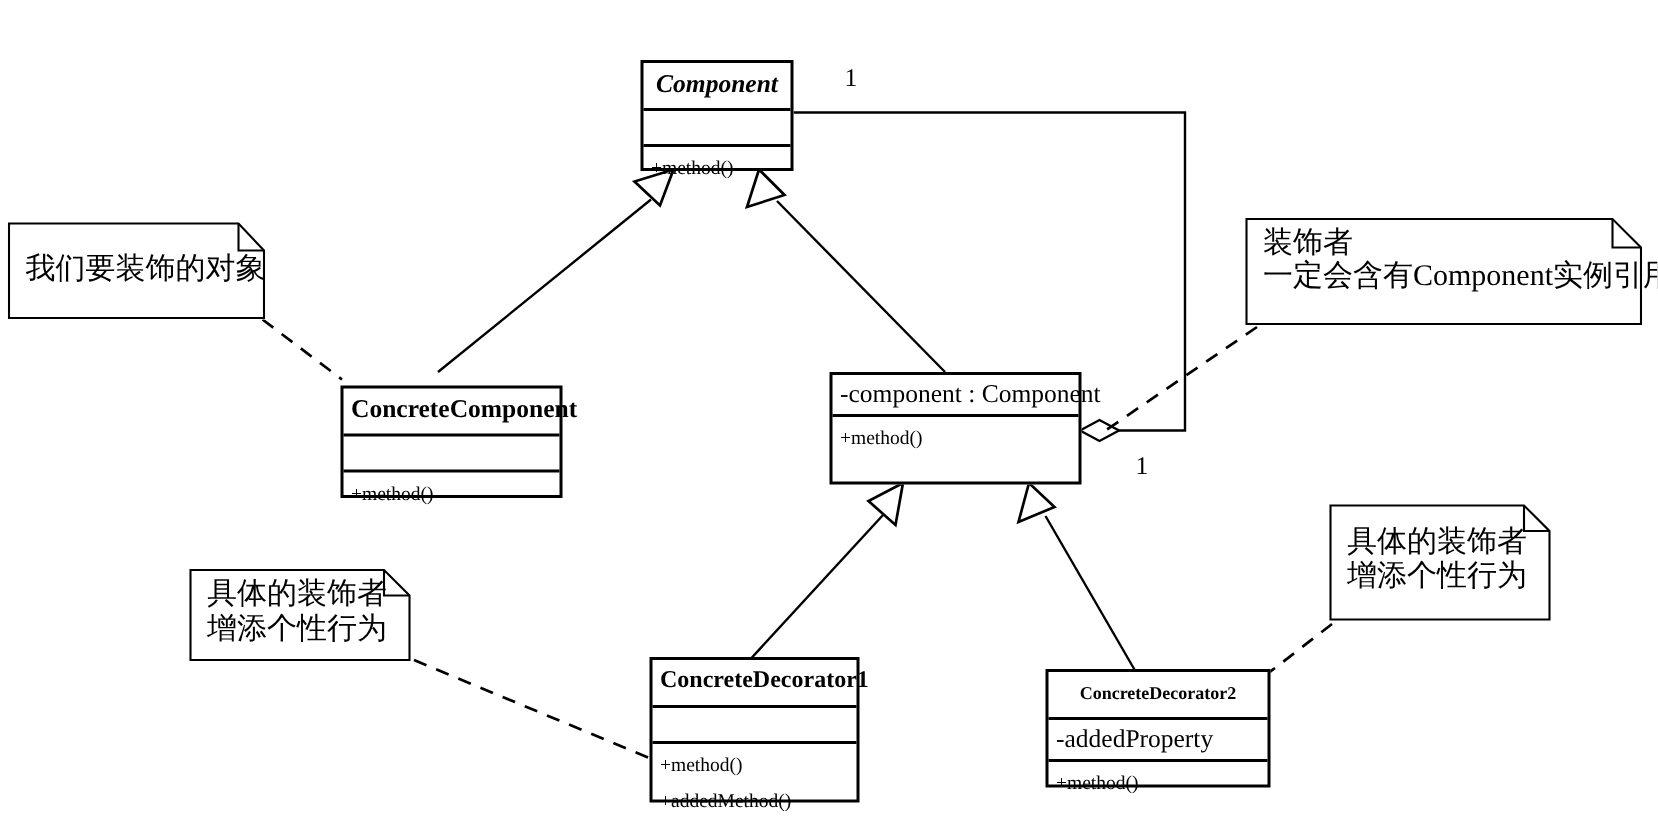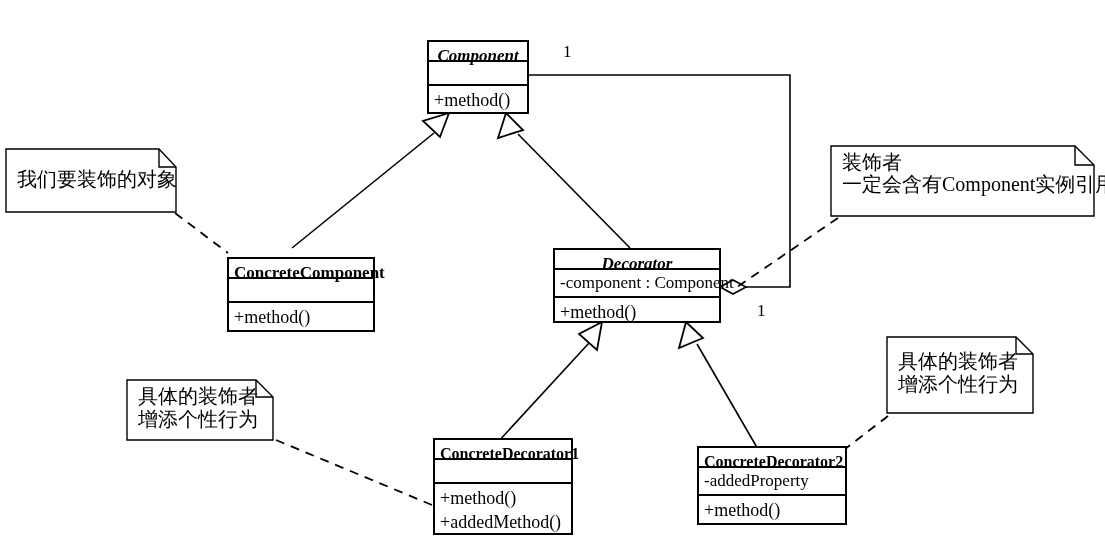--- a/index.html
+++ b/index.html
@@ -36,31 +36,31 @@
     padding: 2px 5px;
     white-space: nowrap;
     overflow: visible;
   }
   .uml-compartment:last-child { border-bottom: none; }
   .uml-name {
     text-align: center;
     font-weight: bold;
     font-size: 17px;
     line-height: 24px;
-    height: 20px;
+    height: 32px;
   }
   .uml-name.abstract { font-style: italic; }
   .uml-attrs {
     font-size: 17px;
     line-height: 22px;
     min-height: 24px;
     font-family: Liberation Serif, serif;
   }
   .uml-ops {
-    font-size: 18px;
+    font-size: 13px;
     line-height: 24px;
     min-height: 26px;
   }
   .uml-ops div, .uml-attrs div { white-space: nowrap; }
 
   
   .uml-note {
     position: absolute;
     box-sizing: border-box;
     background: #ffffff;
@@ -142,40 +142,39 @@
 
   <div class="uml-class" style="left:227px; top:257px; width:148px; height:75px;">
     <div class="uml-compartment uml-name">ConcreteComponent</div>
     <div class="uml-compartment uml-attrs" style="height:20px;"></div>
     <div class="uml-compartment uml-ops">
       <div>+method()</div>
     </div>
   </div>
 
   <div class="uml-class" style="left:553px; top:248px; width:168px; height:75px;">
-    <div class="uml-compartment uml-name abstract">Decorator</div>
     <div class="uml-compartment uml-attrs">
       <div>-component : Component</div>
     </div>
     <div class="uml-compartment uml-ops">
       <div>+method()</div>
     </div>
   </div>
 
   <div class="uml-class" style="left:433px; top:438px; width:140px; height:97px;">
     <div class="uml-compartment uml-name" style="font-size:16px;">ConcreteDecorator1</div>
     <div class="uml-compartment uml-attrs" style="height:23px;"></div>
     <div class="uml-compartment uml-ops">
       <div>+method()</div>
       <div>+addedMethod()</div>
     </div>
   </div>
 
   <div class="uml-class" style="left:697px; top:446px; width:150px; height:79px;">
-    <div class="uml-compartment uml-name" style="font-size:16px;">ConcreteDecorator2</div>
+    <div class="uml-compartment uml-name" style="font-size:12px;">ConcreteDecorator2</div>
     <div class="uml-compartment uml-attrs">
       <div>-addedProperty</div>
     </div>
     <div class="uml-compartment uml-ops">
       <div>+method()</div>
     </div>
   </div>
 
   <div class="mult-label" style="left:563px; top:43px;">1</div>
   <div class="mult-label" style="left:757px; top:302px;">1</div>

